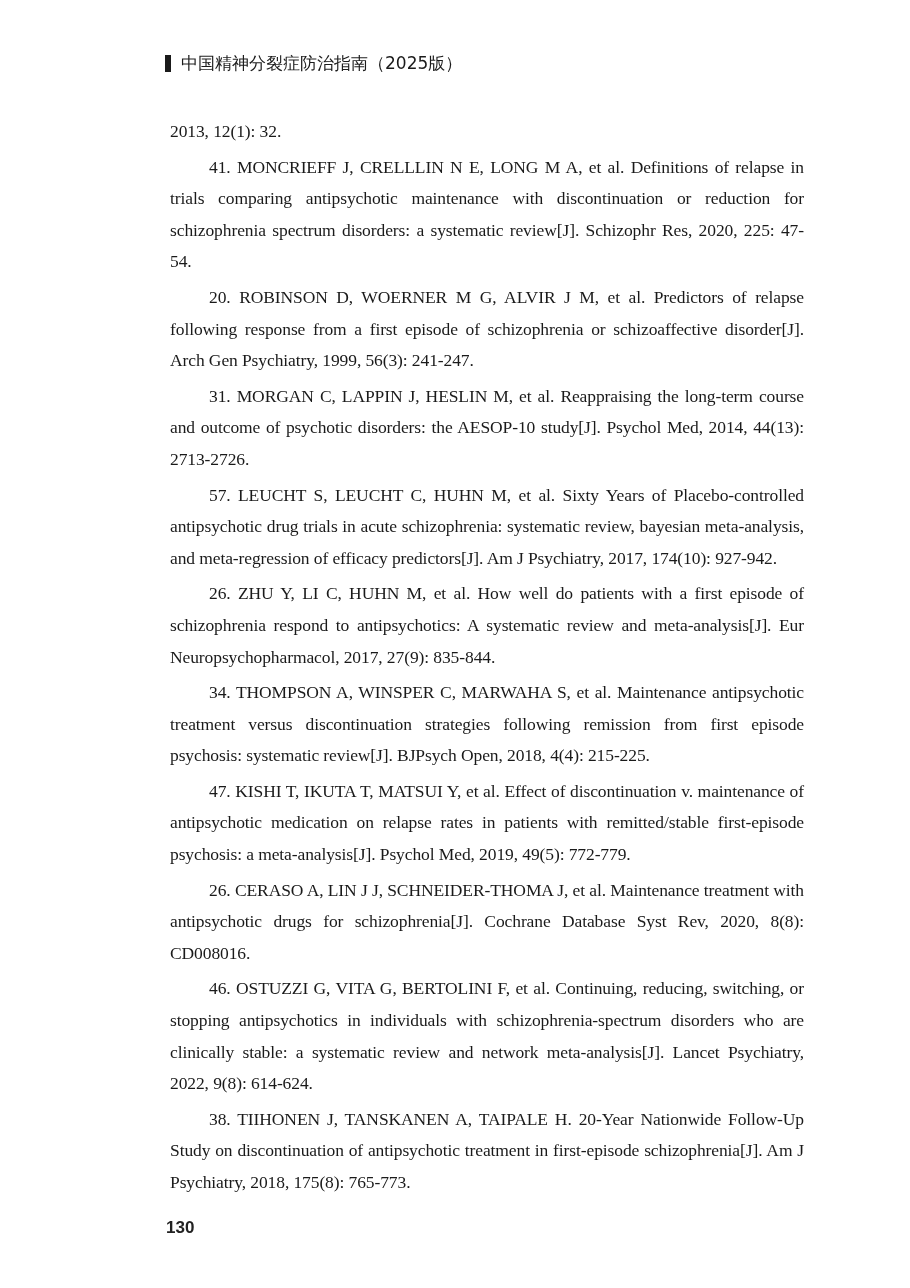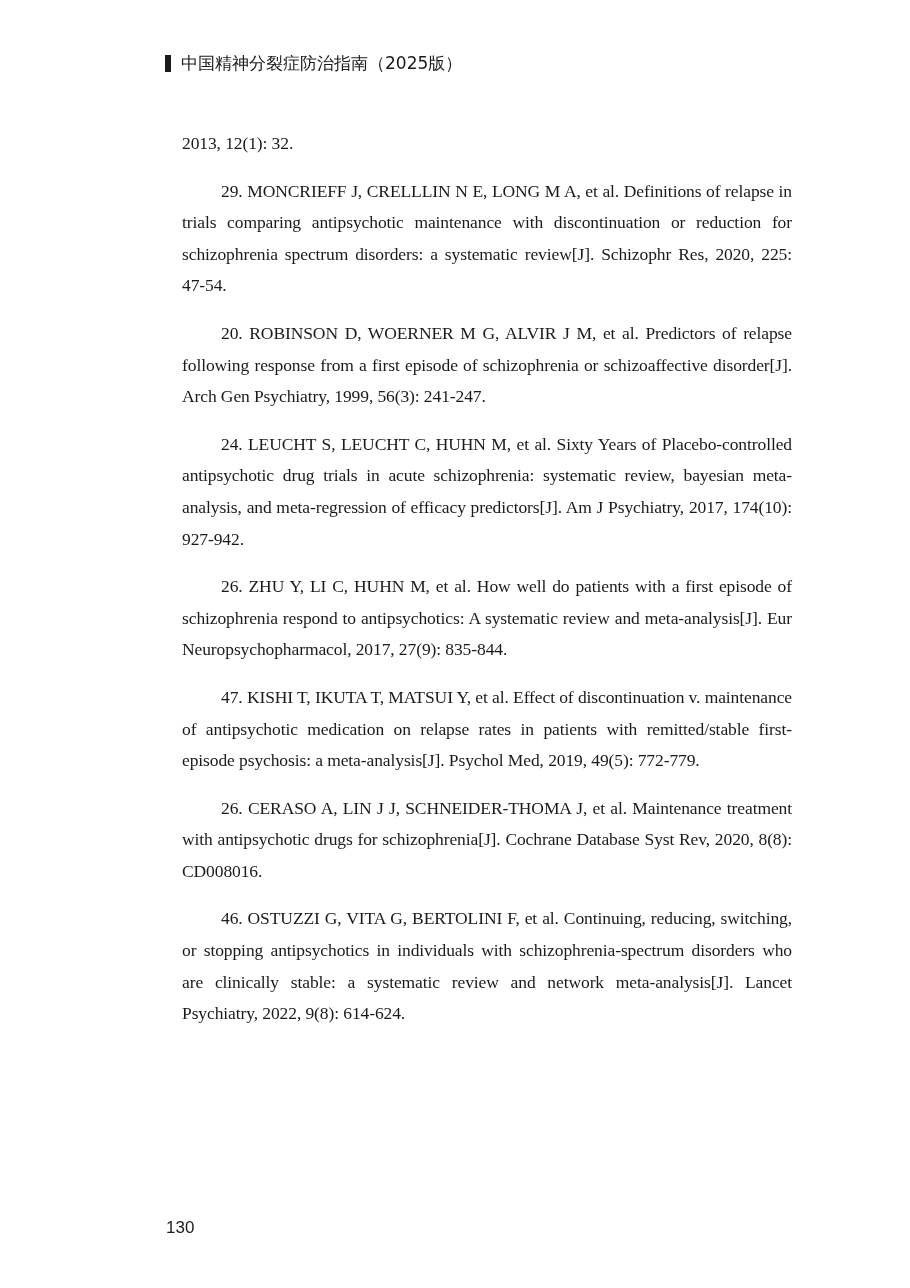--- a/index.html
+++ b/index.html
@@ -1,35 +1,38 @@
 <!DOCTYPE html>
 <html><head>
 <meta charset="utf-8">
 <style>
   html, body { margin:0; padding:0; background:#ffffff; }
   body { width:910px; height:1288px; position:relative; overflow:hidden; color:#1a1a1a; }
   .header { position:absolute; left:165px; top:52px; display:flex; align-items:center; font-family:"DejaVu Sans", sans-serif; font-size:17px; color:#1a1a1a; }
   .header .mark { width:6px; height:17px; background:#1a1a1a; margin-right:10px; }
   .body { position:absolute; left:166px; top:112px; width:642px; font-family:"Liberation Serif", serif; font-size:17.5px; line-height:31.6px; text-align:justify; letter-spacing:-0.1px; }
-  .body p { margin:16px; }
+  .body p { margin:4px; }
   .ref { text-indent:39px; }
-  .page-num { position:absolute; left:166px; top:1218px; font-family:"Liberation Sans", sans-serif; font-size:17px; font-weight:normal; color:#222; }
+  .page-num { position:absolute; left:166px; top:1218px; font-family:"Liberation Sans", sans-serif; font-size:17px; font-weight:bold; color:#222; }
 </style>
 </head>
 <body>
 
 <div class="header">
   <span class="mark"></span>
   <span>中国精神分裂症防治指南（2025版）</span>
 </div>
 
 <div class="body">
   <p>2013, 12(1): 32.</p>
-  <p class="ref"><span>29.</span> <span>MONCRIEFF J, CRELLLIN N E, LONG M A, et al. Definitions of relapse in trials comparing antipsychotic maintenance with discontinuation or reduction for schizophrenia spectrum disorders: a systematic review[J]. Schizophr Res, 2020, 225: 47-54.</span></p>
+  <p class="ref"><span>41.</span> <span>MONCRIEFF J, CRELLLIN N E, LONG M A, et al. Definitions of relapse in trials comparing antipsychotic maintenance with discontinuation or reduction for schizophrenia spectrum disorders: a systematic review[J]. Schizophr Res, 2020, 225: 47-54.</span></p>
   <p class="ref"><span>20.</span> <span>ROBINSON D, WOERNER M G, ALVIR J M, et al. Predictors of relapse following response from a first episode of schizophrenia or schizoaffective disorder[J]. Arch Gen Psychiatry, 1999, 56(3): 241-247.</span></p>
-  <p class="ref"><span>24.</span> <span>LEUCHT S, LEUCHT C, HUHN M, et al. Sixty Years of Placebo-controlled antipsychotic drug trials in acute schizophrenia: systematic review, bayesian meta-analysis, and meta-regression of efficacy predictors[J]. Am J Psychiatry, 2017, 174(10): 927-942.</span></p>
+  <p class="ref"><span>31.</span> <span>MORGAN C, LAPPIN J, HESLIN M, et al. Reappraising the long-term course and outcome of psychotic disorders: the AESOP-10 study[J]. Psychol Med, 2014, 44(13): 2713-2726.</span></p>
+  <p class="ref"><span>57.</span> <span>LEUCHT S, LEUCHT C, HUHN M, et al. Sixty Years of Placebo-controlled antipsychotic drug trials in acute schizophrenia: systematic review, bayesian meta-analysis, and meta-regression of efficacy predictors[J]. Am J Psychiatry, 2017, 174(10): 927-942.</span></p>
   <p class="ref"><span>26.</span> <span>ZHU Y, LI C, HUHN M, et al. How well do patients with a first episode of schizophrenia respond to antipsychotics: A systematic review and meta-analysis[J]. Eur Neuropsychopharmacol, 2017, 27(9): 835-844.</span></p>
+  <p class="ref"><span>34.</span> <span>THOMPSON A, WINSPER C, MARWAHA S, et al. Maintenance antipsychotic treatment versus discontinuation strategies following remission from first episode psychosis: systematic review[J]. BJPsych Open, 2018, 4(4): 215-225.</span></p>
   <p class="ref"><span>47.</span> <span>KISHI T, IKUTA T, MATSUI Y, et al. Effect of discontinuation v. maintenance of antipsychotic medication on relapse rates in patients with remitted/stable first-episode psychosis: a meta-analysis[J]. Psychol Med, 2019, 49(5): 772-779.</span></p>
   <p class="ref"><span>26.</span> <span>CERASO A, LIN J J, SCHNEIDER-THOMA J, et al. Maintenance treatment with antipsychotic drugs for schizophrenia[J]. Cochrane Database Syst Rev, 2020, 8(8): CD008016.</span></p>
   <p class="ref"><span>46.</span> <span>OSTUZZI G, VITA G, BERTOLINI F, et al. Continuing, reducing, switching, or stopping antipsychotics in individuals with schizophrenia-spectrum disorders who are clinically stable: a systematic review and network meta-analysis[J]. Lancet Psychiatry, 2022, 9(8): 614-624.</span></p>
+  <p class="ref"><span>38.</span> <span>TIIHONEN J, TANSKANEN A, TAIPALE H. 20-Year Nationwide Follow-Up Study on discontinuation of antipsychotic treatment in first-episode schizophrenia[J]. Am J Psychiatry, 2018, 175(8): 765-773.</span></p>
 </div>
 
 <div class="page-num">130</div>
 
 </body></html>

